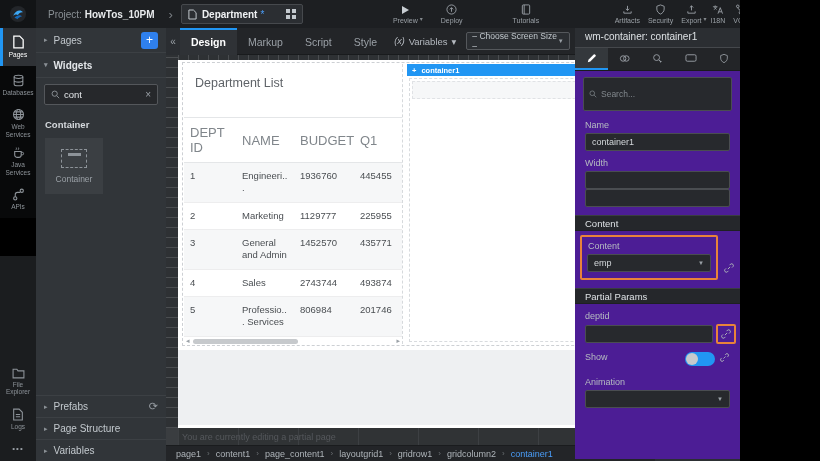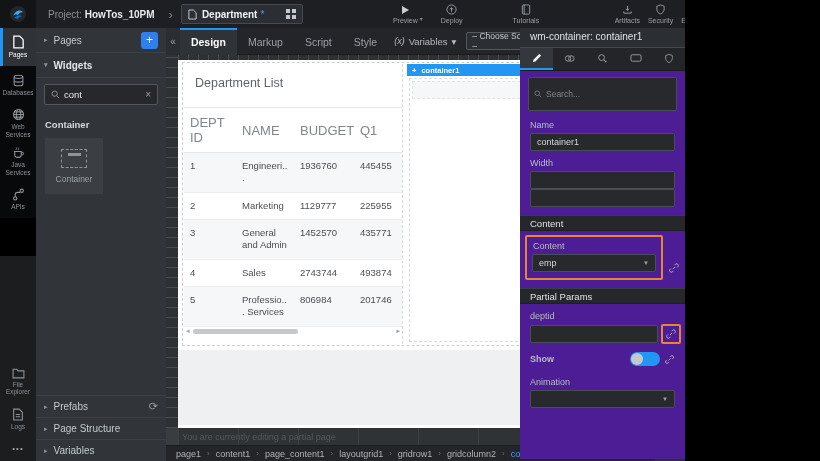--- a/index.html
+++ b/index.html
@@ -1,17 +1,17 @@
 <!DOCTYPE html>
 <html><head>
 <meta charset="utf-8">
 <style>
   * { margin:0; padding:0; box-sizing:border-box; }
   body { background:#000; font-family:"Liberation Sans", sans-serif; }
-  .app { position:relative; width:685px; height:461px; background:#2c2f33; overflow:hidden; }
+  .app { position:relative; width:740px; height:461px; background:#2c2f33; overflow:hidden; }
   svg { display:block; }
 
   
   .topbar { position:absolute; left:0; top:0; width:820px; height:28px; background:#1d1f22; display:flex; align-items:center; z-index:30; }
   .logo { width:36px; height:28px; background:#121416; display:flex; align-items:center; justify-content:center; }
   .project { margin-left:12px; font-size:10px; color:#8a9095; white-space:nowrap; }
   .project b { color:#e9ebed; font-weight:bold; }
   .nav-chev { color:#787d82; font-size:13px; margin:0 8px 0 14px; }
   .page-selector { display:flex; align-items:center; gap:5px; background:#2b2e32; border:1px solid #46494d; height:20px; width:122px; padding:0 6px; border-radius:2px; }
   .page-selector .pname { font-size:10px; color:#f0f2f4; font-weight:bold; }
@@ -67,21 +67,21 @@
   .collapse-r { width:12px; height:27px; margin-left:2px; display:flex; align-items:center; justify-content:center; color:#9aa0a6; font-size:10px; background:#17181a; }
 
   .canvas { flex:1; position:relative; background:#3a3d40; overflow:hidden; }
   .ruler-top { position:absolute; left:12px; right:7px; top:0; height:5px; background:#2e3134; background-image:repeating-linear-gradient(90deg,#4a4d50 0 1px,transparent 1px 10px); }
   .ruler-left { position:absolute; left:0; top:0; width:12px; bottom:17px; background:#2e3134; background-image:repeating-linear-gradient(0deg,#4a4d50 0 1px,transparent 1px 10px); }
   .page { position:absolute; left:12px; top:5px; right:7px; bottom:17px; background:#fff; }
   .page-lower { position:absolute; left:0; right:0; top:290px; bottom:3px; background:#eef0f2; }
   .grid-outline { position:absolute; left:4px; top:2px; right:4px; height:284px; border:1px dashed #cdd0d4; }
 
   .table-widget { position:absolute; left:1px; top:1px; width:219px; bottom:1px; background:#fff; border-right:1px dashed #d6d9dc; overflow:hidden; }
-  .tw-title { padding:12px 11px 17px; font-size:12.5px; color:#5f6368; border-bottom:1px solid #e4e6e8; }
+  .tw-title { padding:12px 11px 27px; font-size:12.5px; color:#5f6368; border-bottom:1px solid #e4e6e8; }
   table.dg { width:100%; border-collapse:collapse; table-layout:fixed; }
   table.dg th { font-size:13px; color:#80868b; font-weight:normal; text-align:left; padding:7px 6px; border-bottom:1px solid #e4e6e8; }
   table.dg td { font-size:9.5px; color:#4a4e52; text-align:left; padding:7px 6px; vertical-align:top; line-height:1.3; word-wrap:break-word; }
   table.dg tbody tr:nth-child(odd) { background:#f6f7f8; }
   table.dg tbody tr { border-bottom:1px solid #ededee; }
   .c1{width:52px;} .c2{width:58px;} .c3{width:60px;} .c4{width:49px;}
   .tw-scroll { position:relative; height:9px; display:flex; align-items:center; justify-content:space-between; padding:0 2px; color:#9aa0a6; font-size:7px; }
   .tw-thumb { position:absolute; left:9px; top:2px; width:105px; height:5px; background:#c6c9cc; border-radius:3px; }
   .tw-pager { display:flex; gap:9px; padding:9px 12px; align-items:center; }
   .pg { width:24px; height:24px; border-radius:50%; background:#e9ebed; color:#7d8286; font-size:12px; display:flex; align-items:center; justify-content:center; cursor:pointer; }
@@ -114,21 +114,21 @@
   .rp-section { margin-top:8px; height:16px; display:flex; align-items:center; padding:0 10px; font-size:9.5px; color:#dde1e4; background:#25272b; border-top:1px solid #3a3d41; border-bottom:1px solid #1e2023; }
   .rp-select { height:18px; background:#27292d; border:1px solid #4a4d51; border-radius:2px; color:#d3d7da; font-size:9px; padding:0 6px; display:flex; align-items:center; justify-content:space-between; }
   .rp-select .sc { font-size:6px; color:#9aa0a6; }
   .content-wrap { position:relative; margin:4px 0 0; }
   .hl-box { margin:0 22px 0 5px; border:2px solid #e8833a; border-radius:2px; padding:1px 5px 6px; }
   .hl-box .rp-label { padding:3px 1px 3px; }
   .link-abs { position:absolute; right:5px; bottom:6px; }
   .pp-row { display:flex; align-items:center; margin:0 4px 0 10px; gap:3px; }
   .pp-row .rp-input { flex:1; margin:0; }
   .hl-link { width:20px; height:20px; border:2px solid #e8833a; border-radius:2px; display:flex; align-items:center; justify-content:center; }
-  .show-row { display:flex; align-items:center; padding:8px 10px 4px; gap:4px;font-weight:bold; }
+  .show-row { display:flex; align-items:flex-start; padding:8px 10px 4px; gap:4px; }
   .show-row .sl { font-size:9px; color:#b6bcc1; flex:1; }
   .toggle { width:30px; height:14px; border-radius:7px; background:#2196f3; position:relative; cursor:pointer; }
   .knob { position:absolute; left:1px; top:1px; width:12px; height:12px; border-radius:50%; background:#c6c9cc; }
 </style>
 </head>
 <body>
 
 <div class="app">
 
   <div class="topbar">

